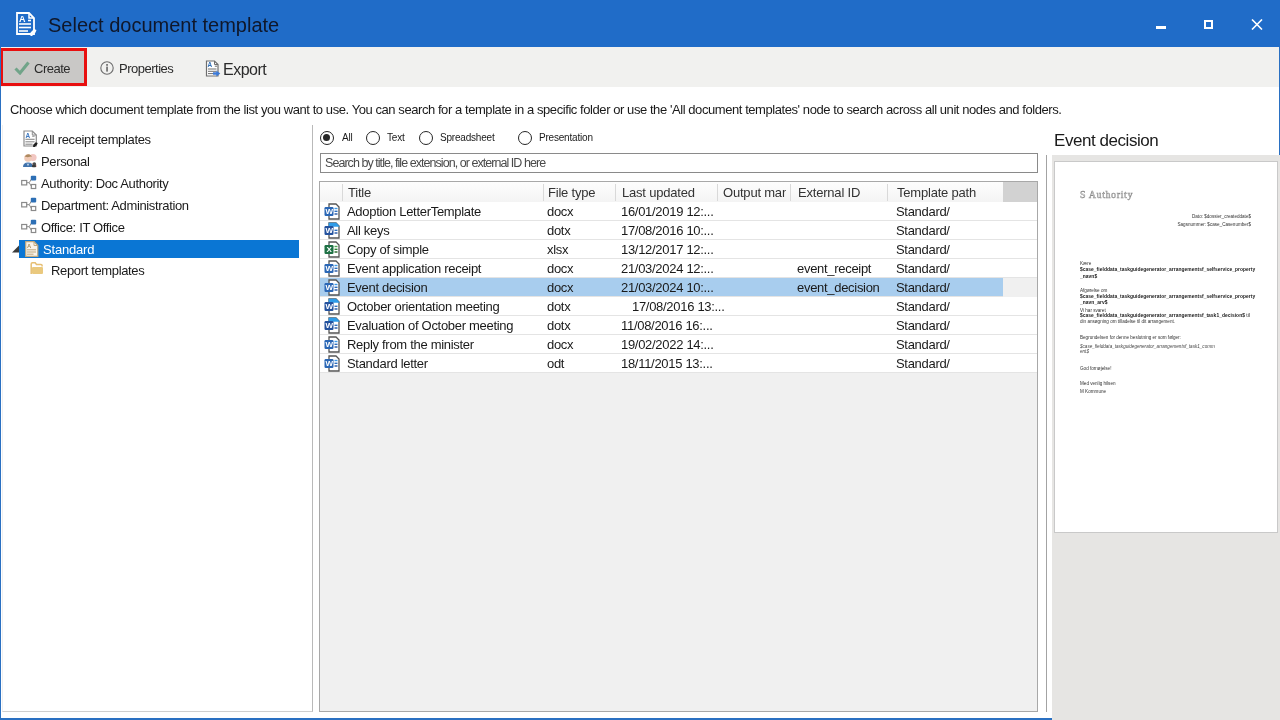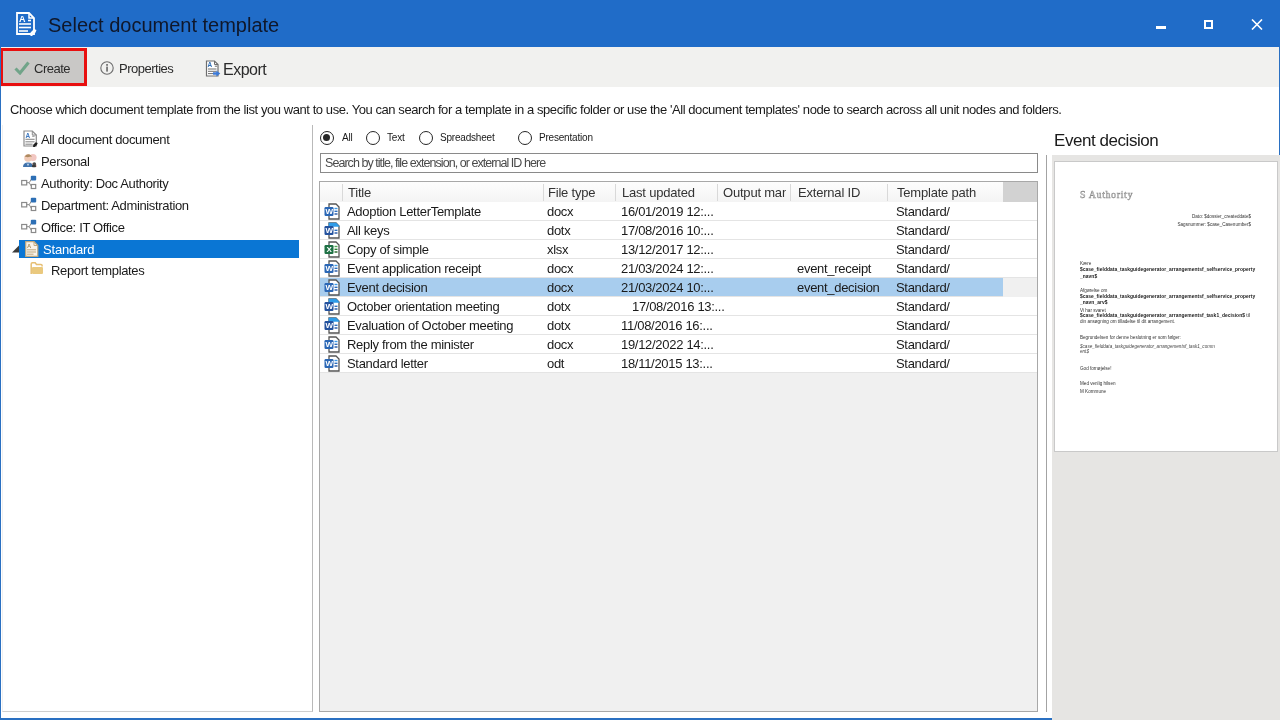--- a/index.html
+++ b/index.html
@@ -41,21 +41,21 @@
 .hsep { position:absolute; top:2px; width:1px; height:17px; background:#d9d9d9; }
 .hlbl { position:absolute; top:3px; font-size:13px; color:#333; letter-spacing:-0.2px; white-space:nowrap; }
 #hfiller { position:absolute; left:683px; top:0; width:34px; height:21px; background:#d2d2d2; }
 .trow { position:absolute; left:0; width:717px; height:19px; background:#fff; border-bottom:1px solid #e4e4e4; }
 .trow.sel { background:#a8cdee; width:683px; }
 .cell { position:absolute; top:2px; font-size:13px; color:#1a1a1a; letter-spacing:-0.3px; white-space:nowrap;text-align:right; }
 
 #divider { left:1046px; top:155px; width:1px; height:557px; background:#a3a3a3; }
 #prev-head { left:1054px; top:131px; font-size:17px; color:#1a1a1a; letter-spacing:-0.45px; }
 #prevarea { left:1052px; top:155px; width:228px; height:565px; background:#e6e5e3; }
-#page { left:1054px; top:161px; width:224px; height:291px; background:#fff; border:1px solid #c9c9c9; }
+#page { left:1054px; top:161px; width:224px; height:372px; background:#fff; border:1px solid #c9c9c9; }
 .pg { position:absolute; font-size:4.6px; color:#333; white-space:nowrap; }
 .pgb { position:absolute; font-size:4.9px; font-weight:bold; color:#1a1a1a; white-space:nowrap; letter-spacing:0.05px; }
 .pgi { position:absolute; font-size:4.6px; font-style:italic; color:#444; white-space:nowrap; }
 </style>
 </head>
 <body>
 
 <div class="abs" id="titlebar"></div>
 <svg class="abs" style="left:15px;top:11px" width="23" height="25" viewBox="0 0 23 25">
   <path d="M2 2 h12 l5 5 v16 h-17 z" fill="none" stroke="#fff" stroke-width="1.8"></path>
@@ -108,21 +108,21 @@
 <svg class="abs" style="left:23px;top:130px" width="16" height="17" viewBox="0 0 16 17">
   <path d="M1 1 h8.3 l4 4 v11 h-12.3 z" fill="#fff" stroke="#8c8c8c" stroke-width="1.2"></path>
   <path d="M9.3 1 v4 h4" fill="none" stroke="#8c8c8c" stroke-width="1"></path>
   <text x="2.4" y="7.6" fill="#3c78c0" font-size="6.4" font-weight="bold" font-family="Liberation Sans">A</text>
   <line x1="9.2" y1="6.2" x2="11.6" y2="6.2" stroke="#8c8c8c" stroke-width="1.1"></line>
   <line x1="2.4" y1="9.3" x2="11.6" y2="9.3" stroke="#8c8c8c" stroke-width="1.1"></line>
   <line x1="2.4" y1="11.8" x2="11.6" y2="11.8" stroke="#8c8c8c" stroke-width="1.1"></line>
   <line x1="2.4" y1="14.2" x2="9.6" y2="14.2" stroke="#8c8c8c" stroke-width="1.1"></line>
   <path d="M10.2 14.8 l2.6 -2.6 l1.9 0.7 l-0.7 1.9 l-2.6 2.6 q-1.7 0.7 -1.2 -1.4 z" fill="#1f1f1f"></path>
 </svg>
-<div class="treerow" style="left:41px; top:132px;">All document document</div>
+<div class="treerow" style="left:41px; top:132px;">All receipt templates</div>
 <svg class="abs" style="left:22px;top:152px" width="16" height="16" viewBox="0 0 16 16">
   <circle cx="11" cy="5.5" r="3.6" fill="#f2c7c2"></circle>
   <path d="M8 15 q0 -4 3.5 -4 q3.5 0 3.5 4 z" fill="#f2c7c2"></path>
   <circle cx="6" cy="6" r="3.8" fill="#f0cab6"></circle>
   <path d="M2.6 5 q1.6 -3.4 5 -2.4 q2 0.6 2.2 2.4 l-1.4 -0.5 q-2.6 1.2 -4.6 0.3 z" fill="#ad8a60"></path>
   <path d="M1 15 q0 -4.6 5 -4.6 q5 0 5 4.6 z" fill="#3f72ab"></path>
   <path d="M4.5 10.8 l1.5 1.5 l1.5 -1.5 l-1.5 3.5 z" fill="#dce8f4"></path>
   <circle cx="12.3" cy="12" r="1.8" fill="#4a4a4a"></circle>
   <rect x="10" y="13" width="4" height="2.2" rx="0.8" fill="#3a3a3a"></rect>
 </svg>
@@ -299,21 +299,21 @@
     <svg style="position:absolute;left:4px;top:1px" width="16" height="17" viewBox="0 0 16 17">
         <path d="M5 1 h7 l3 3 v12 h-10 z" fill="#fff" stroke="#555" stroke-width="1.3"></path>
         <line x1="10.5" y1="5.5" x2="13.5" y2="5.5" stroke="#3d9be9" stroke-width="1.4"></line>
         <line x1="10.5" y1="8.3" x2="13.5" y2="8.3" stroke="#2d6fc0" stroke-width="1.4"></line>
         <line x1="10.5" y1="11" x2="13.5" y2="11" stroke="#2255a4" stroke-width="1.4"></line>
         <rect x="0.5" y="4" width="9" height="9" rx="1.2" fill="#2b67b5"></rect>
         <text x="1.6" y="11.2" fill="#fff" font-size="8" font-weight="bold" font-family="Liberation Sans">W</text>
       </svg>
     <div class="cell" style="left:27px">Reply from the minister</div>
     <div class="cell" style="left:227px">docx</div>
-    <div class="cell" style="left:301px">19/12/2022 14:...</div>
+    <div class="cell" style="left:301px">19/02/2022 14:...</div>
     <div class="cell" style="left:576px">Standard/</div>
   </div>
   <div class="trow" style="top:172px">
     <svg style="position:absolute;left:4px;top:1px" width="16" height="17" viewBox="0 0 16 17">
         <path d="M5 1 h7 l3 3 v12 h-10 z" fill="#fff" stroke="#555" stroke-width="1.3"></path>
         <line x1="10.5" y1="5.5" x2="13.5" y2="5.5" stroke="#3d9be9" stroke-width="1.4"></line>
         <line x1="10.5" y1="8.3" x2="13.5" y2="8.3" stroke="#2d6fc0" stroke-width="1.4"></line>
         <line x1="10.5" y1="11" x2="13.5" y2="11" stroke="#2255a4" stroke-width="1.4"></line>
         <rect x="0.5" y="4" width="9" height="9" rx="1.2" fill="#2b67b5"></rect>
         <text x="1.6" y="11.2" fill="#fff" font-size="8" font-weight="bold" font-family="Liberation Sans">W</text>

